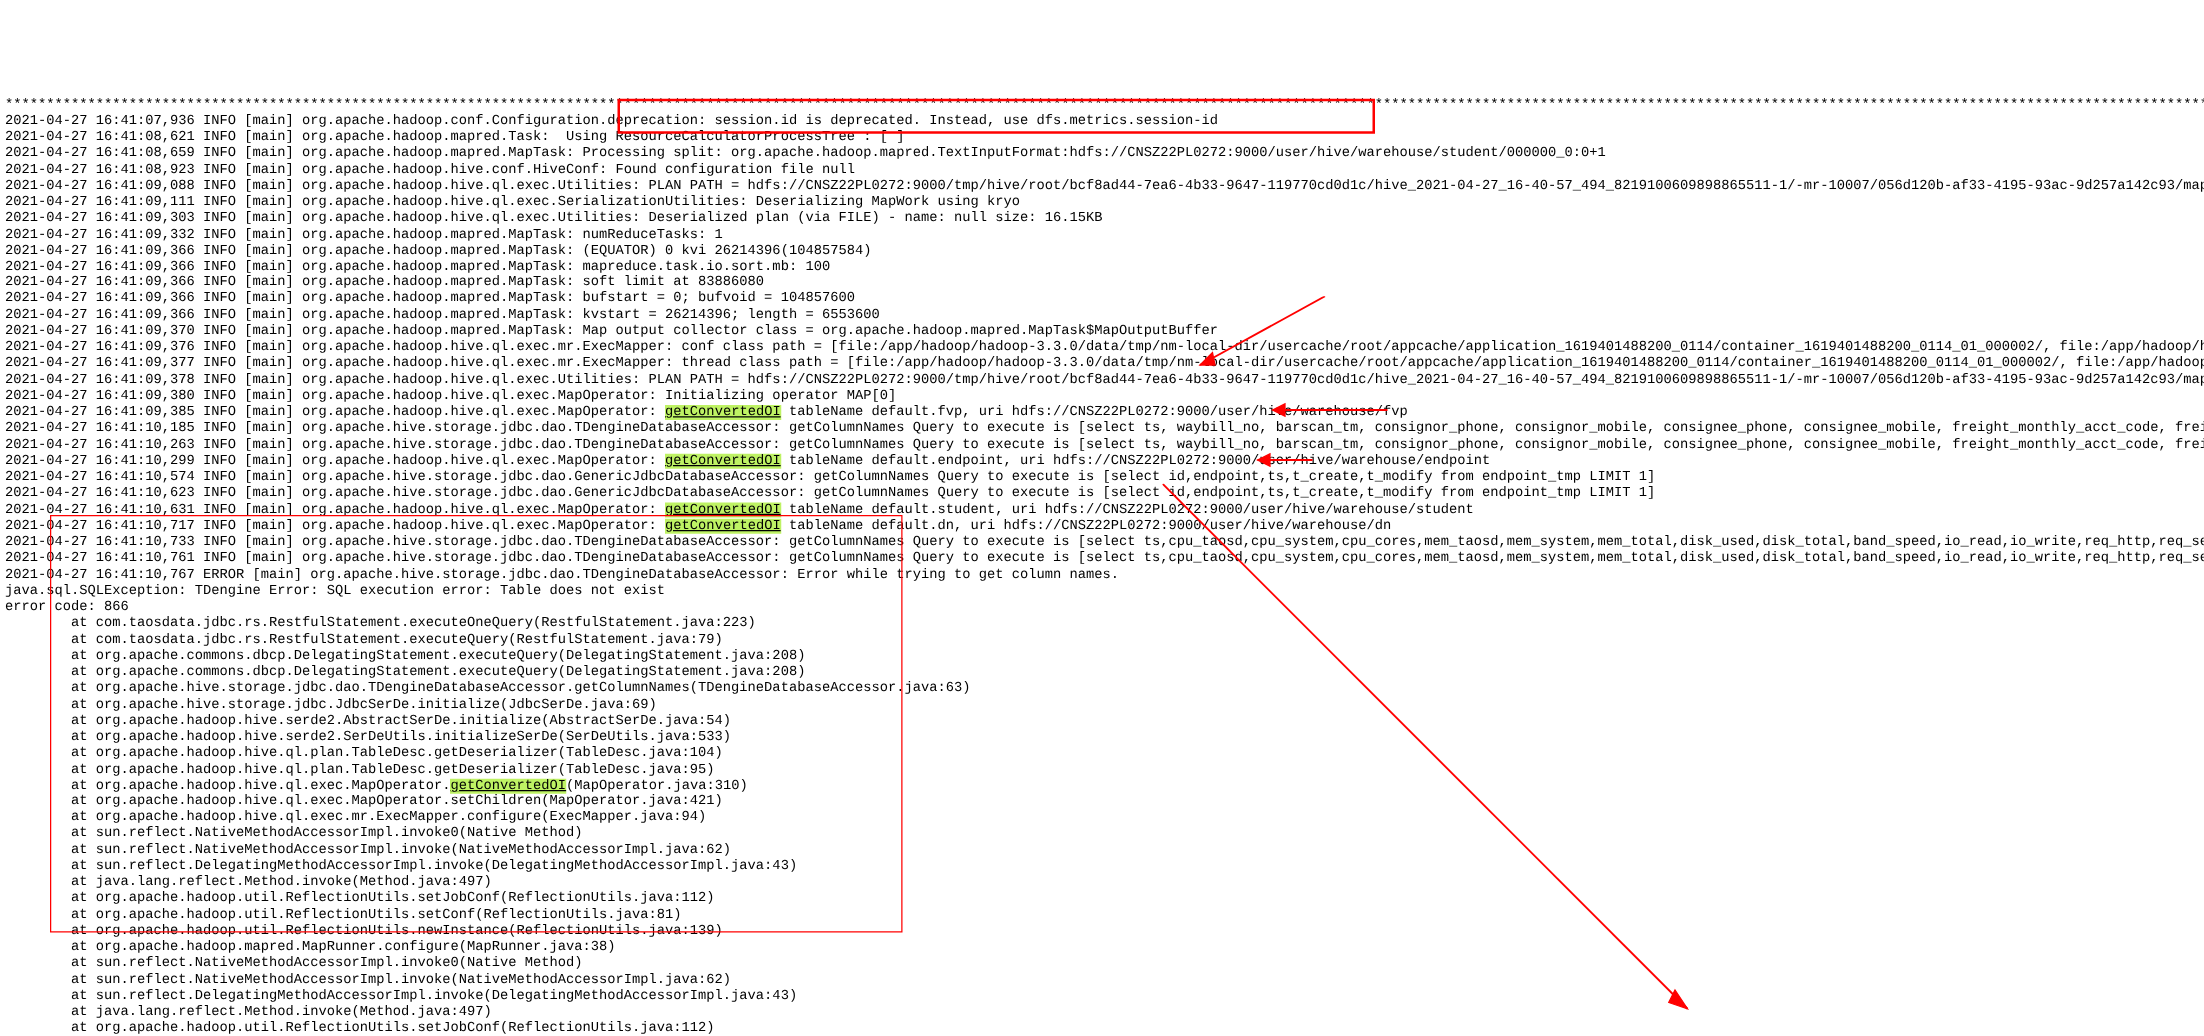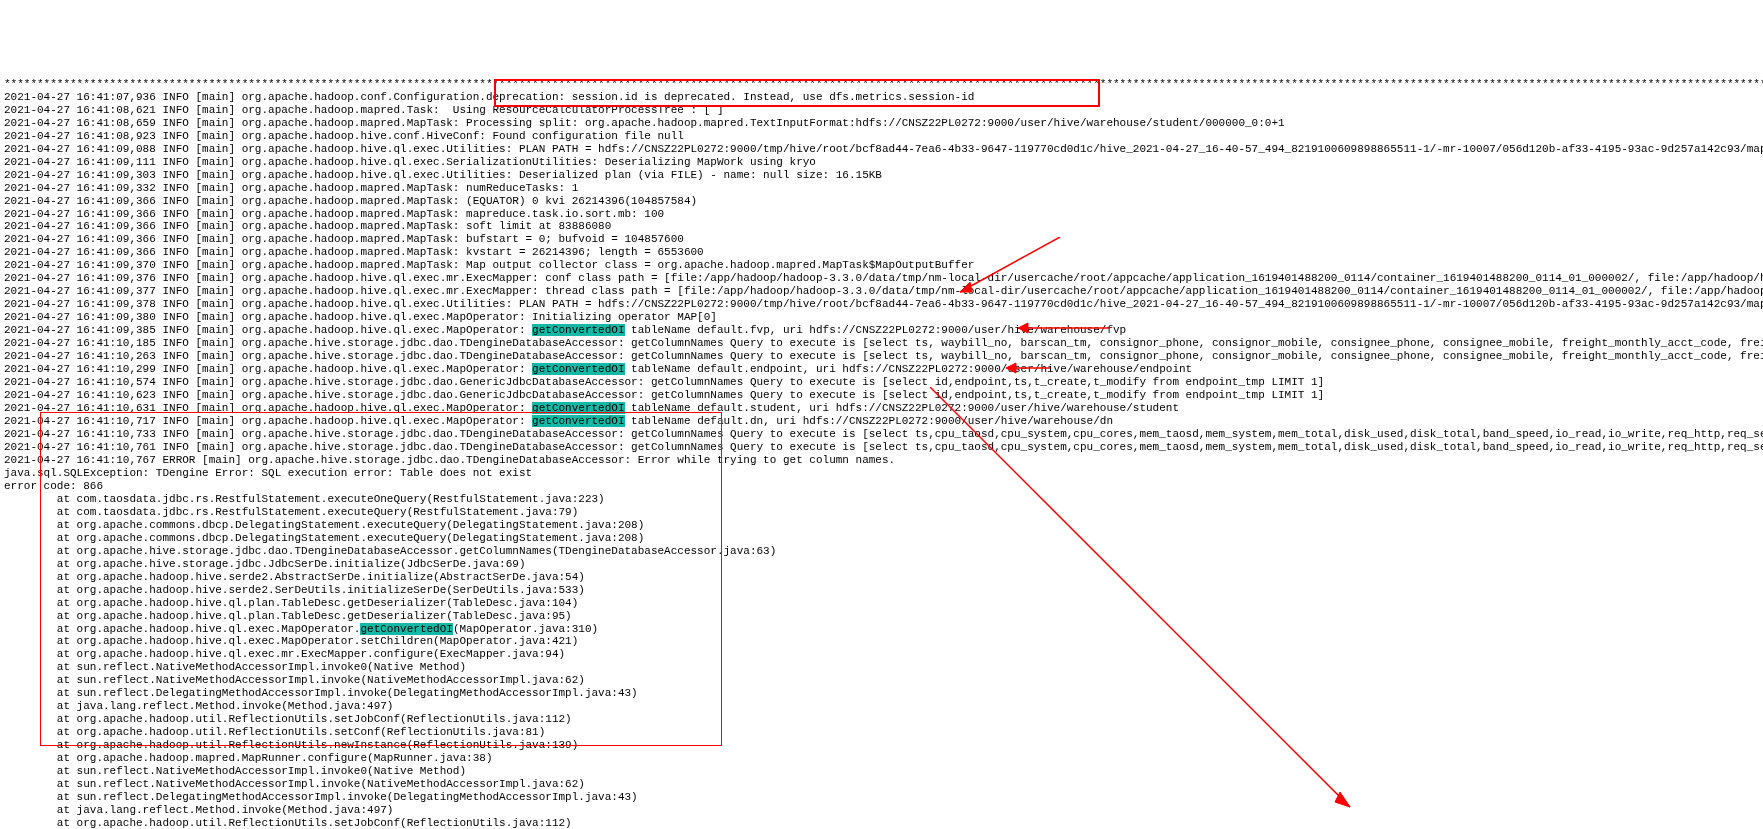--- a/index.html
+++ b/index.html
@@ -12,21 +12,21 @@
     color: #000000;
     white-space: pre;
     overflow: hidden;
     width: 1763px;
   }
   .log-area {
     position: relative;
     padding: 0 4px;
   }
   .line { display: block; }
-  .hl { background: #14b8a6; }
+  .hl { background: #bef264; text-decoration: underline; }
   .red-box-1 {
     position: absolute;
     border: 2px solid #ff0000;
     left: 494px;
     top: 27px;
     width: 602px;
     height: 24px;
     pointer-events: none;
   }
   .red-box-2 {

